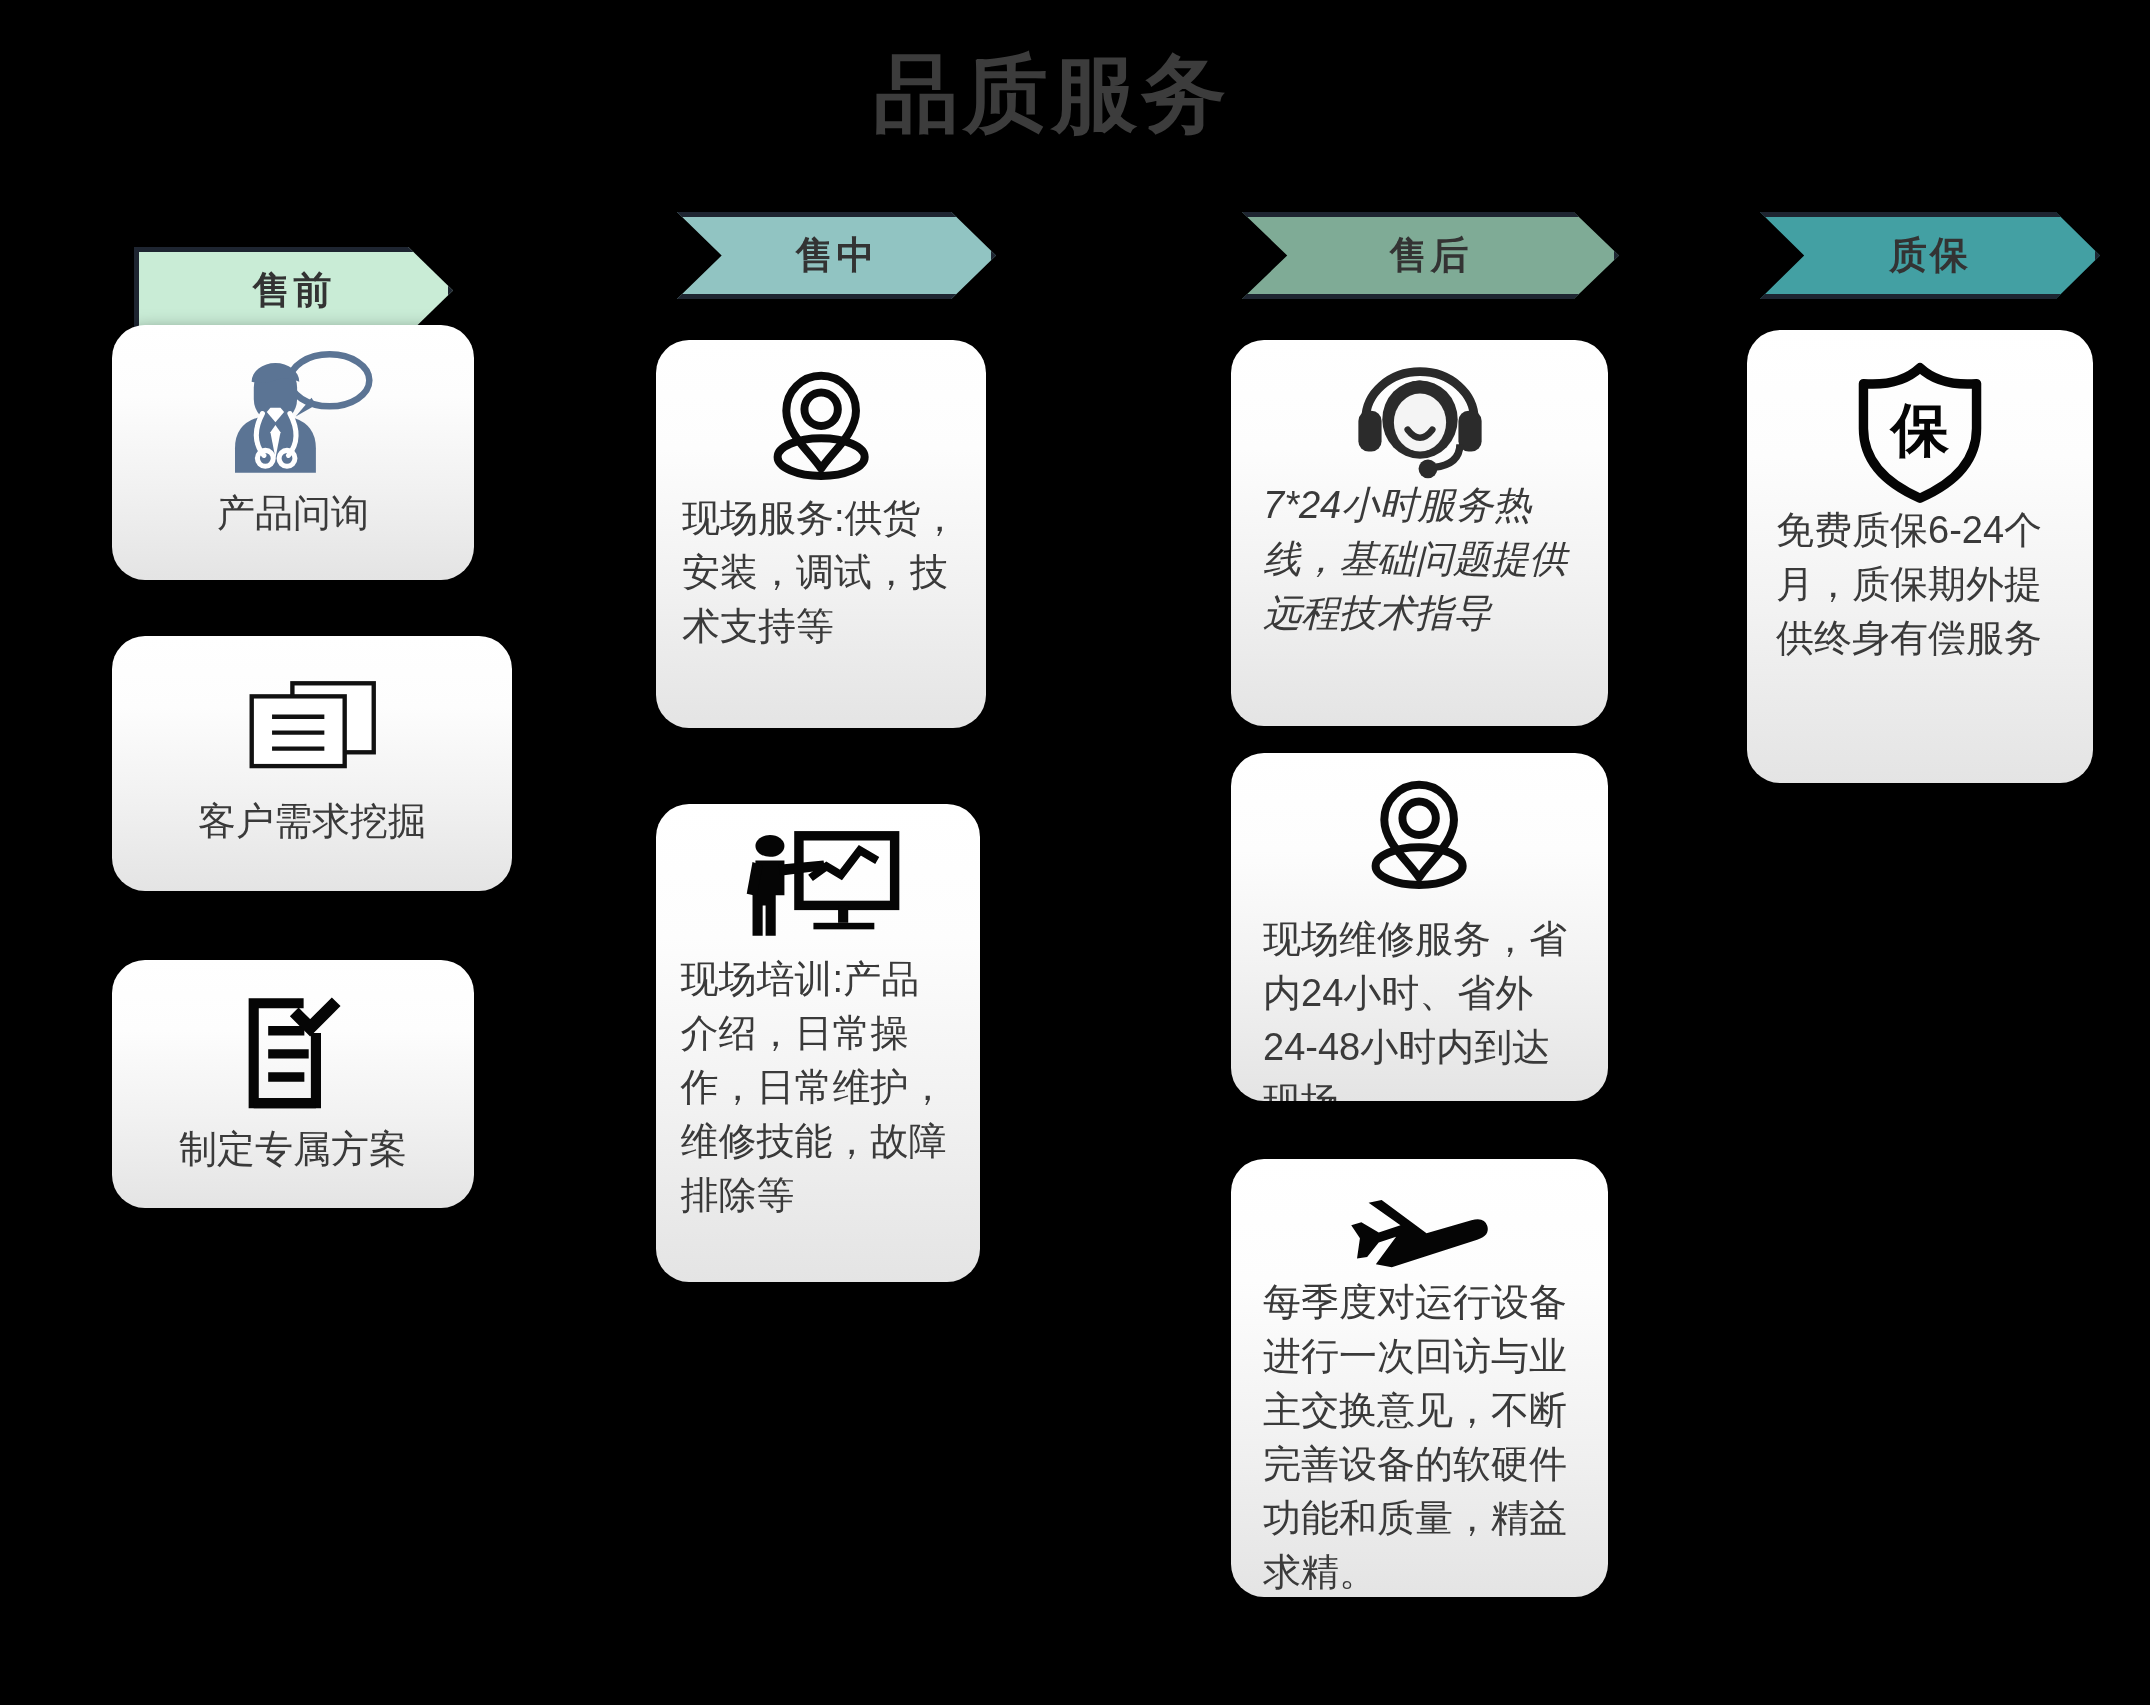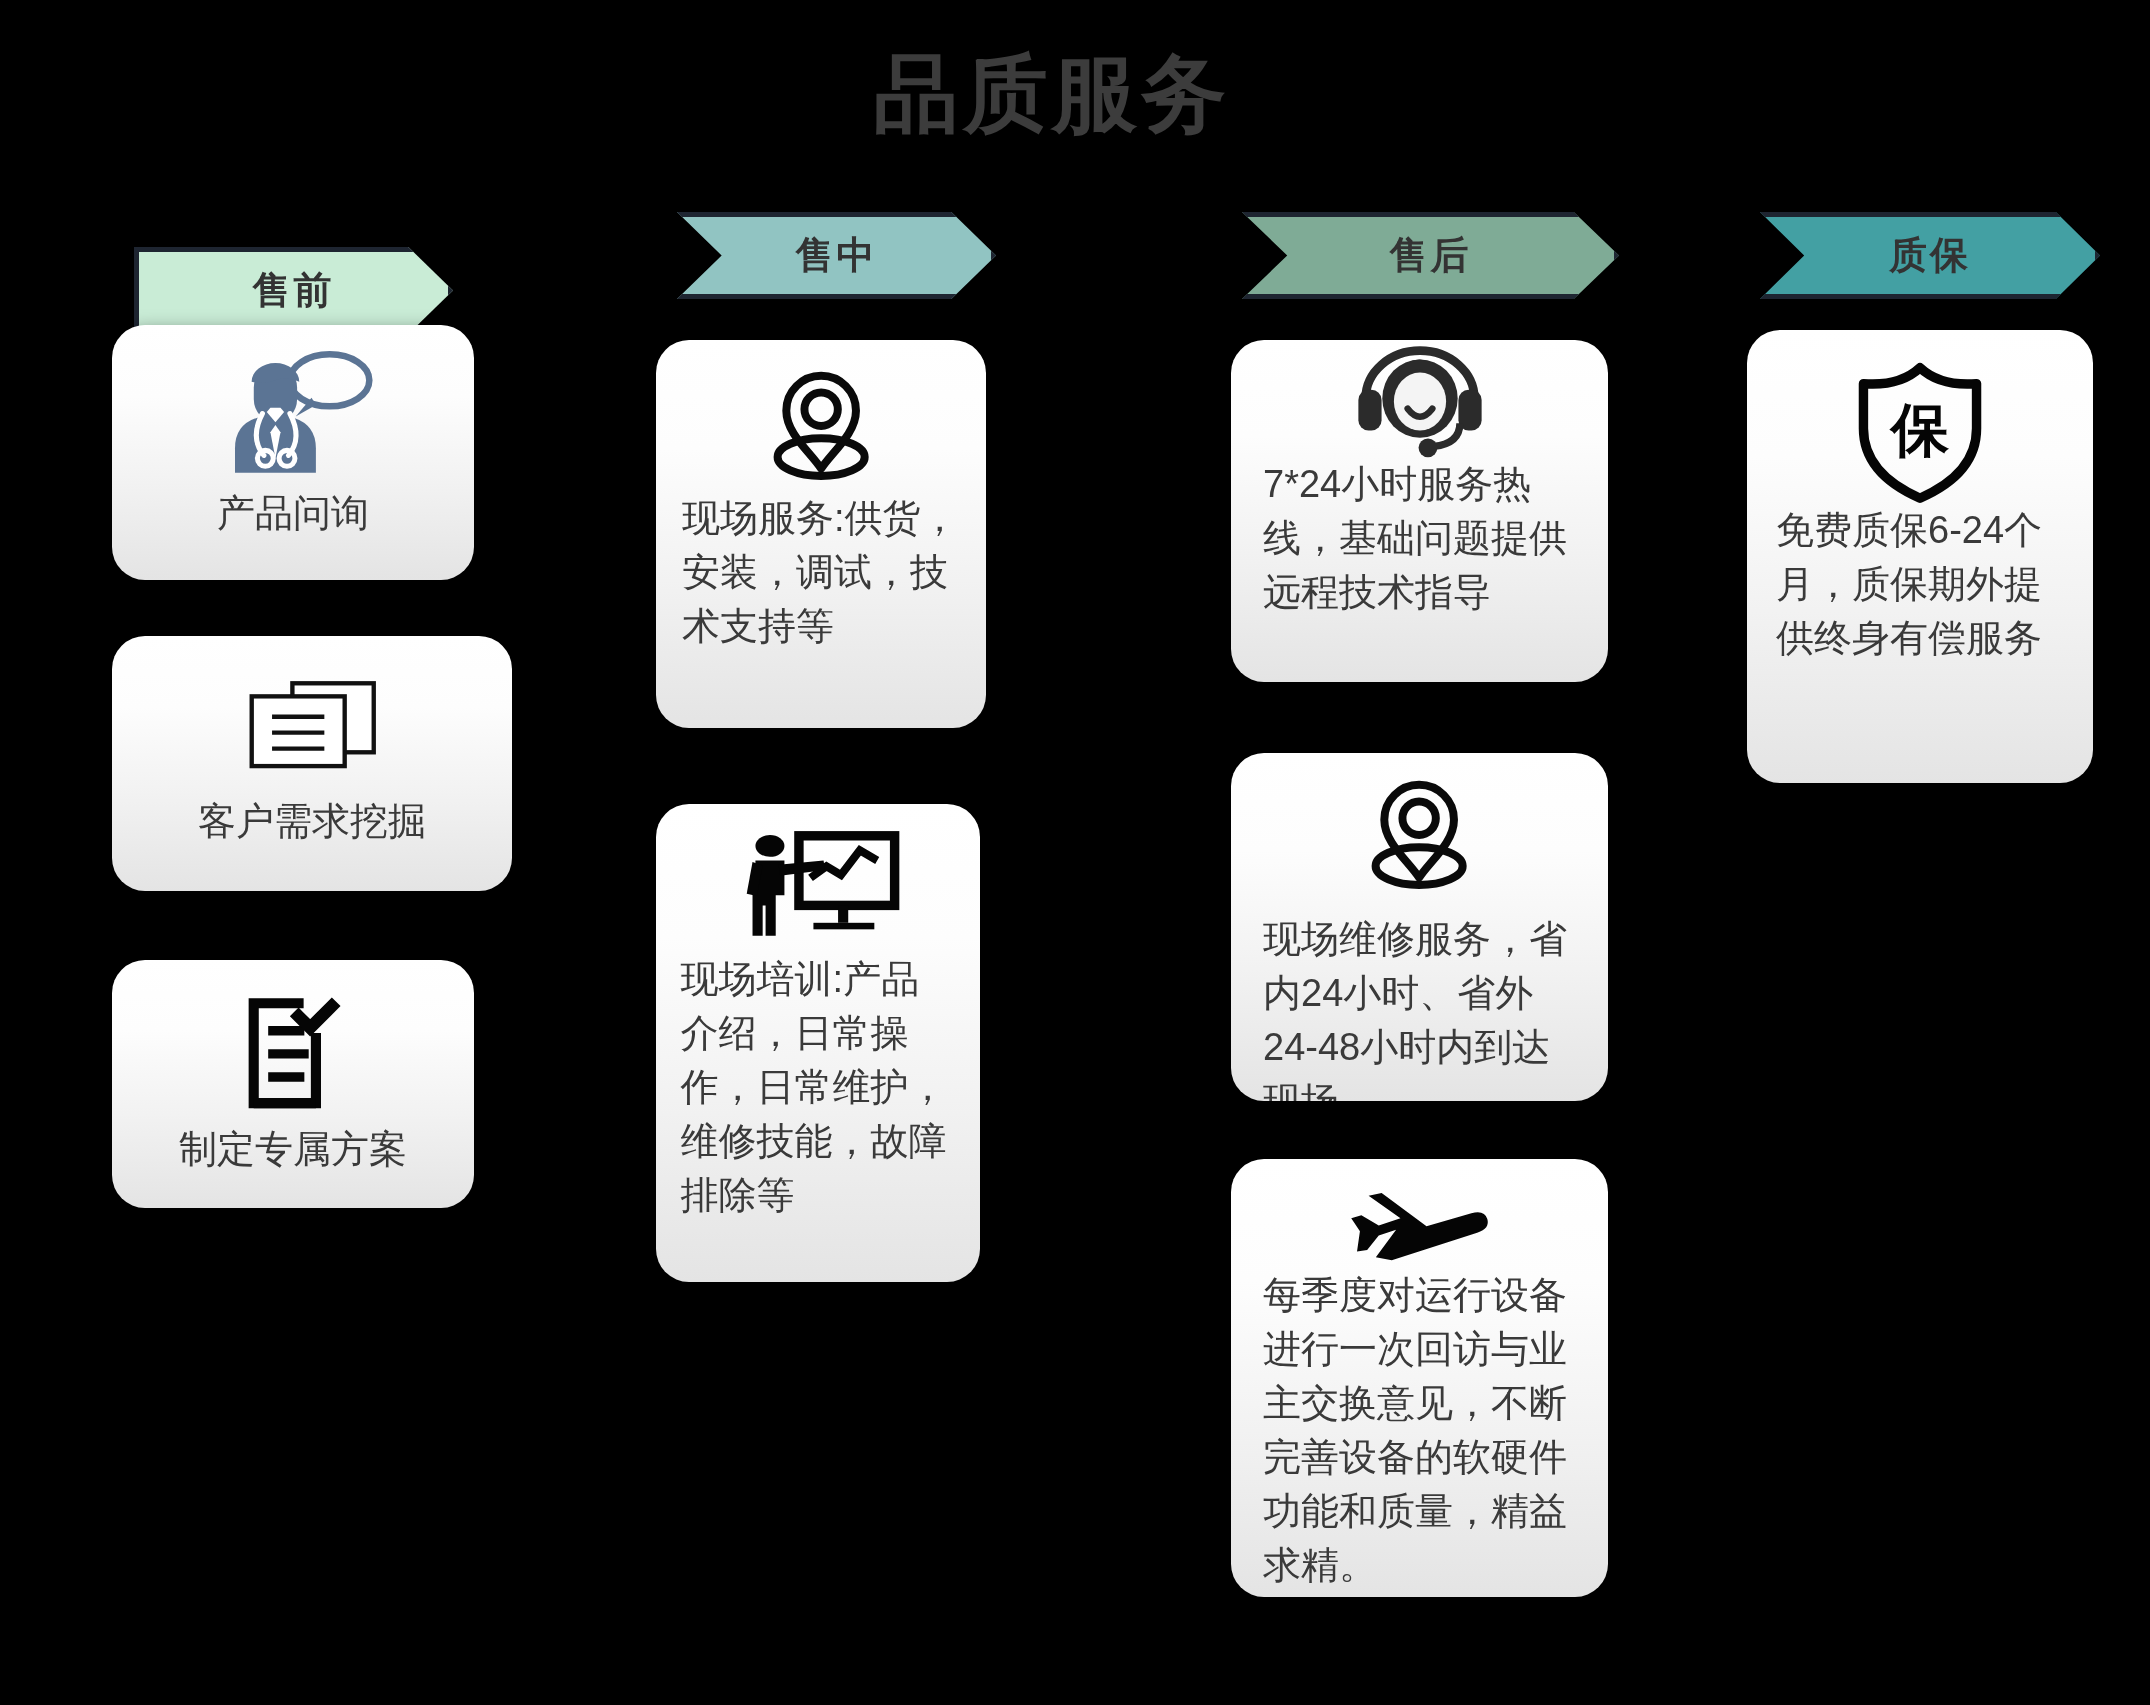--- a/index.html
+++ b/index.html
@@ -148,21 +148,21 @@
 
       <ellipse cx="48" cy="22" rx="20" ry="15" fill="#050505"></ellipse>
       <path d="M28 42 h40 v48 h-12 v56 h-14 v-42 h-4 v42 h-14 v-62 h4 z" fill="#050505"></path>
       <path d="M24 44 l-8 44 l14 3 l8 -42 z" fill="#050505"></path>
       <path d="M60 48 l62 -6 l2 13 l-62 8 z" fill="#050505"></path>
     </svg>
   </div>
   <div class="card-text">现场培训:产品介绍，日常操作，日常维护，维修技能，故障排除等</div>
 </div>
 
-<div class="card lefttext" style="left:1231px;top:340px;width:377px;height:342px;padding:2px 32px 19px;">
+<div class="card lefttext" style="left:1231px;top:340px;width:377px;height:386px;padding:23px 32px 19px;font-style:italic;">
   <div class="icon-wrap" style="height:116px;">
     <svg width="138" height="116" viewBox="0 0 190 160">
       <path d="M20 94 v-16 a75 66 0 0 1 150 0 v16" fill="none" stroke="#2b2b2b" stroke-width="12"></path>
       <rect x="10" y="66" width="32" height="56" rx="14" fill="#2b2b2b"></rect>
       <rect x="148" y="66" width="32" height="56" rx="14" fill="#2b2b2b"></rect>
 
       <path d="M95 24 a52 54 0 0 1 52 54 a52 54 0 0 1 -52 54 a52 54 0 0 1 -52 -54 a52 54 0 0 1 52 -54 z" fill="#2b2b2b"></path>
       <path d="M64 66 q10 -30 34 -28 q10 20 32 22 q-4 -34 -36 -36 q-32 2 -30 42 z" fill="#2b2b2b"></path>
       <ellipse cx="95" cy="82" rx="36" ry="40" fill="#f4f4f4"></ellipse>
       <path d="M78 92 q17 22 34 0" fill="none" stroke="#2b2b2b" stroke-width="9" stroke-linecap="round"></path>
@@ -178,21 +178,21 @@
   <div class="icon-wrap" style="height:127px;">
     <svg width="127" height="120" viewBox="0 0 175 165">
       <path d="M87 12 a48 48 0 0 1 48 48 c0 32 -34 58 -48 80 c-14 -22 -48 -48 -48 -80 a48 48 0 0 1 48 -48 z" fill="none" stroke="#0a0a0a" stroke-width="11" stroke-linejoin="round"></path>
       <circle cx="87" cy="58" r="23" fill="none" stroke="#0a0a0a" stroke-width="11"></circle>
       <ellipse cx="87" cy="124" rx="60" ry="26" fill="none" stroke="#0a0a0a" stroke-width="11"></ellipse>
     </svg>
   </div>
   <div class="card-text">现场维修服务，省内24小时、省外24-48小时内到达现场</div>
 </div>
 
-<div class="card lefttext" style="left:1231px;top:1159px;width:377px;height:438px;padding:19px 32px 19px;">
+<div class="card lefttext" style="left:1231px;top:1159px;width:377px;height:438px;padding:26px 32px 19px;">
   <div class="icon-wrap" style="height:91px;">
     <svg width="152" height="80" viewBox="0 0 210 110">
       <path d="M34 16 l18 -4 l62 46 l62 -18 q18 -5 22 8 q4 13 -14 19 l-118 38 l-22 -4 l28 -38 l-24 8 l-16 20 l-14 2 l4 -28 l-12 -18 l14 -4 l24 14 l30 -10 z" fill="#050505"></path>
     </svg>
   </div>
   <div class="card-text">每季度对运行设备进行一次回访与业主交换意见，不断完善设备的软硬件功能和质量，精益求精。</div>
 </div>
 
 <div class="card lefttext" style="left:1747px;top:330px;width:346px;height:453px;padding:29px 29px 24.6px;">
   <div class="icon-wrap" style="height:145px;position:relative;">

